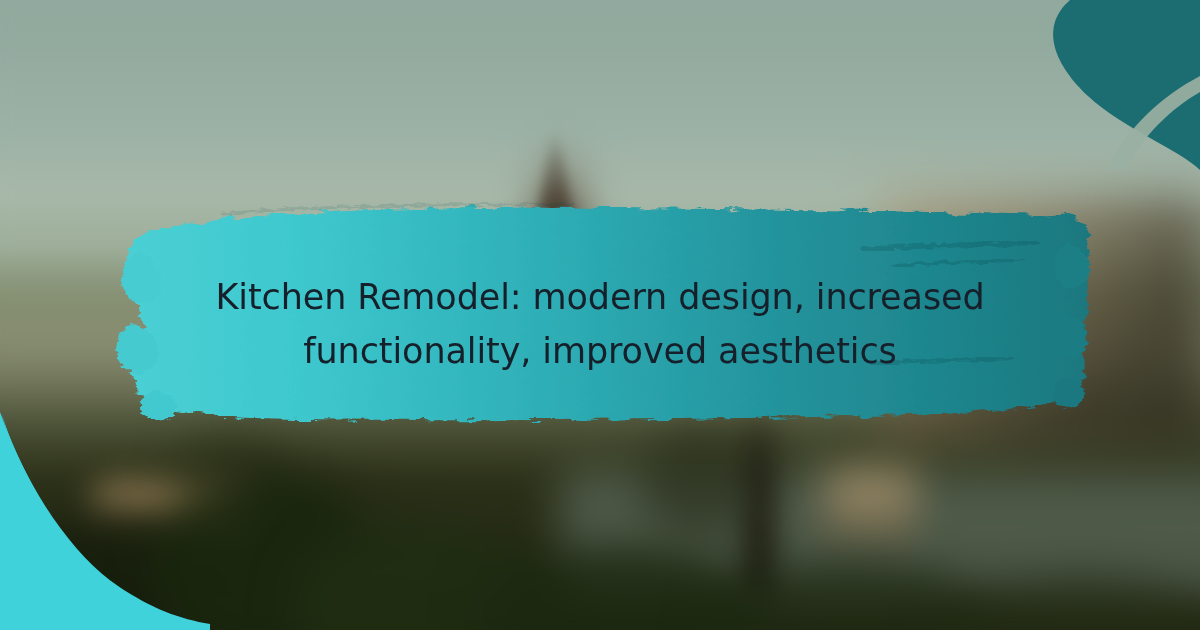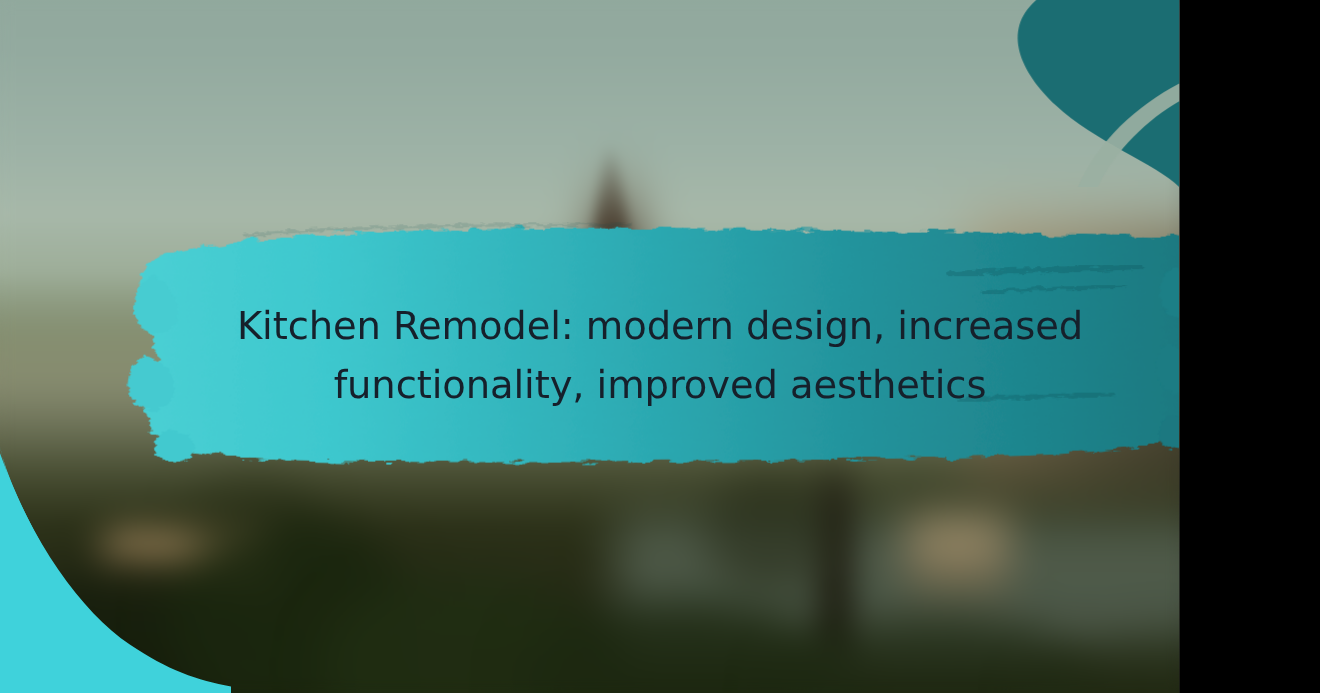--- a/index.html
+++ b/index.html
@@ -7,24 +7,24 @@
     margin: 0;
     padding: 0;
     background: #000;
   }
   body {
     font-family: "DejaVu Sans", sans-serif;
   }
 
   #stage {
     position: relative;
-    width: 1072px;
+    width: 1200px;
     height: 630px;
     overflow: hidden;
-    background: #737373;
+    background: #f0abfc;
   }
 
   
   .bg-layer {
     position: absolute;
     inset: 0;
     overflow: hidden;
   }
   .bg-base {
     position: absolute;

